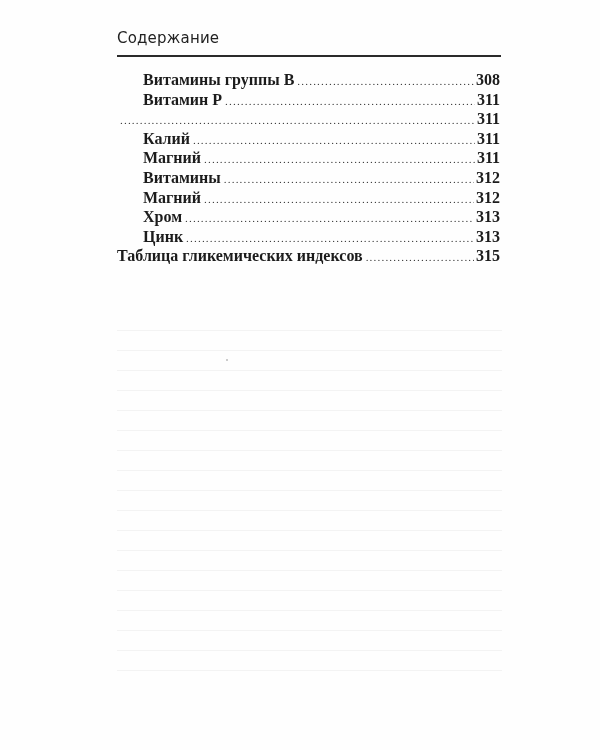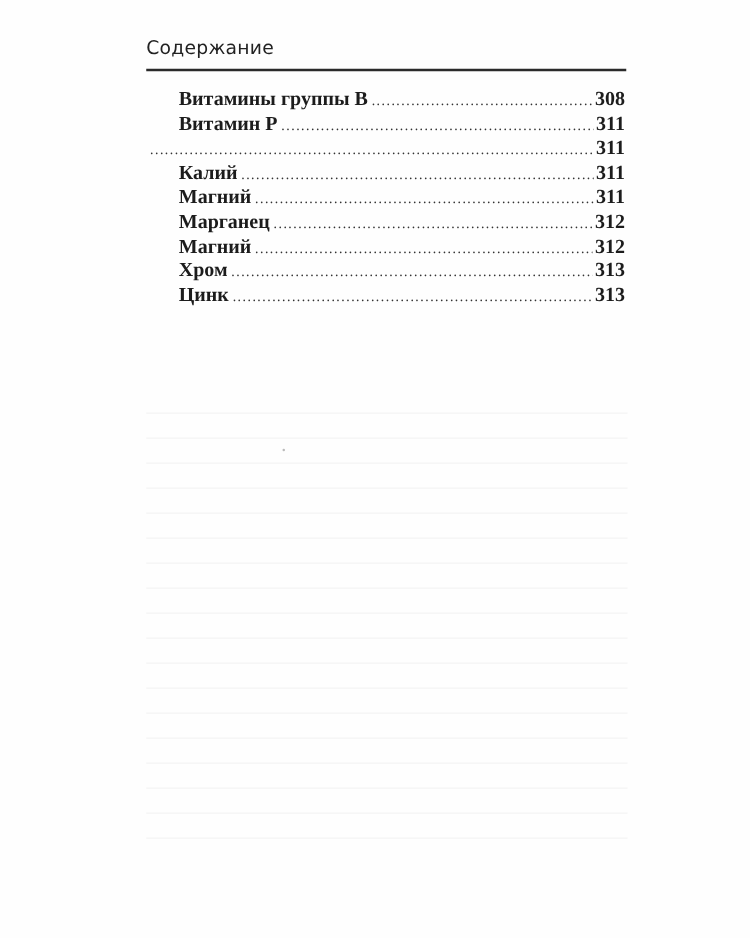--- a/index.html
+++ b/index.html
@@ -122,38 +122,43 @@
       <span class="toc-title">Калий</span>
       <span class="toc-leader"></span>
       <span class="toc-page">311</span>
     </li>
     <li class="toc-entry level-2">
       <span class="toc-title">Магний</span>
       <span class="toc-leader"></span>
       <span class="toc-page">311</span>
     </li>
     <li class="toc-entry level-2">
-      <span class="toc-title">Марганец</span>
+      <span class="toc-title">Витамины</span>
       <span class="toc-leader"></span>
       <span class="toc-page">312</span>
     </li>
     <li class="toc-entry level-2">
       <span class="toc-title">Магний</span>
       <span class="toc-leader"></span>
       <span class="toc-page">312</span>
     </li>
     <li class="toc-entry level-2">
       <span class="toc-title">Хром</span>
       <span class="toc-leader"></span>
       <span class="toc-page">313</span>
     </li>
     <li class="toc-entry level-2">
       <span class="toc-title">Цинк</span>
       <span class="toc-leader"></span>
       <span class="toc-page">313</span>
+    </li>
+    <li class="toc-entry level-1">
+      <span class="toc-title">Таблица гликемических индексов</span>
+      <span class="toc-leader"></span>
+      <span class="toc-page">315</span>
     </li>
   </ul>
 
   <div>
     <div class="bleed" style="top:330px"></div>
     <div class="bleed" style="top:350px"></div>
     <div class="bleed" style="top:370px"></div>
     <div class="bleed" style="top:390px"></div>
     <div class="bleed" style="top:410px"></div>
     <div class="bleed" style="top:430px"></div>

